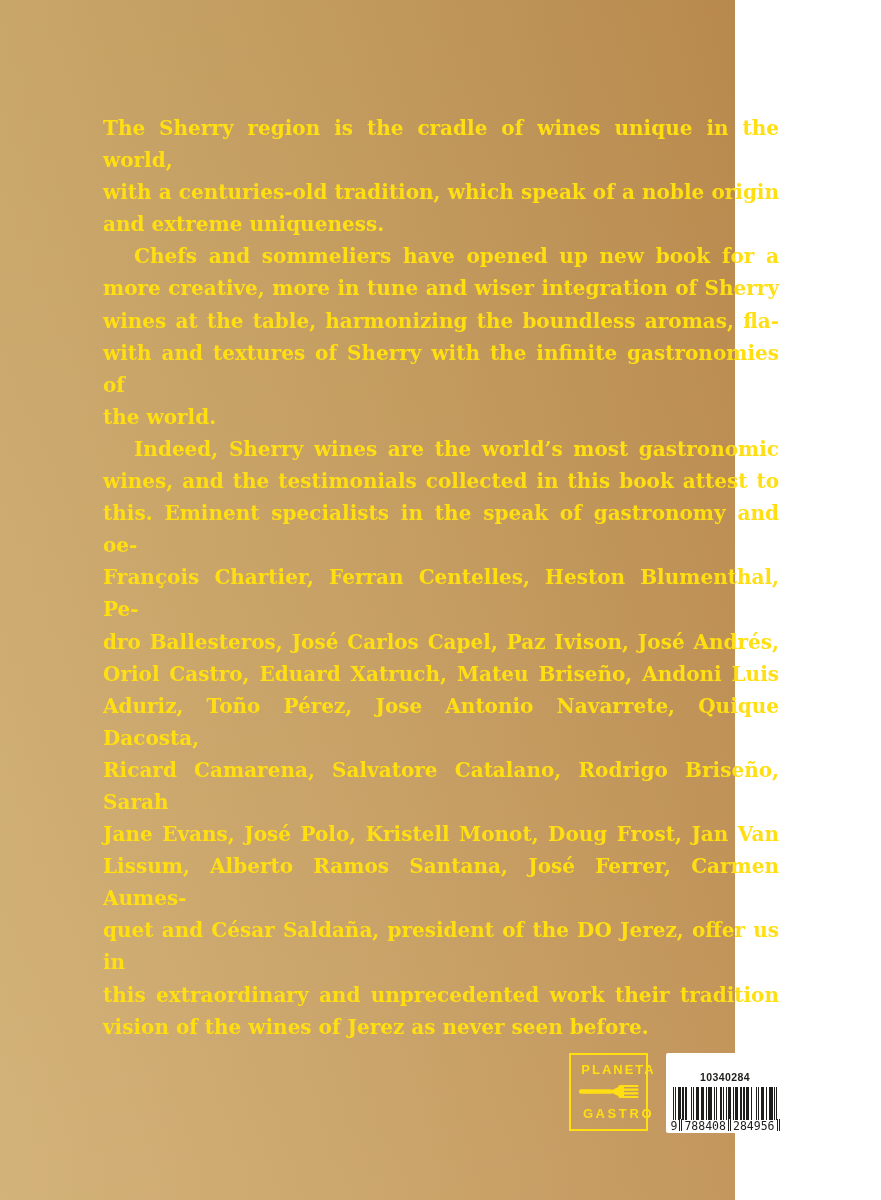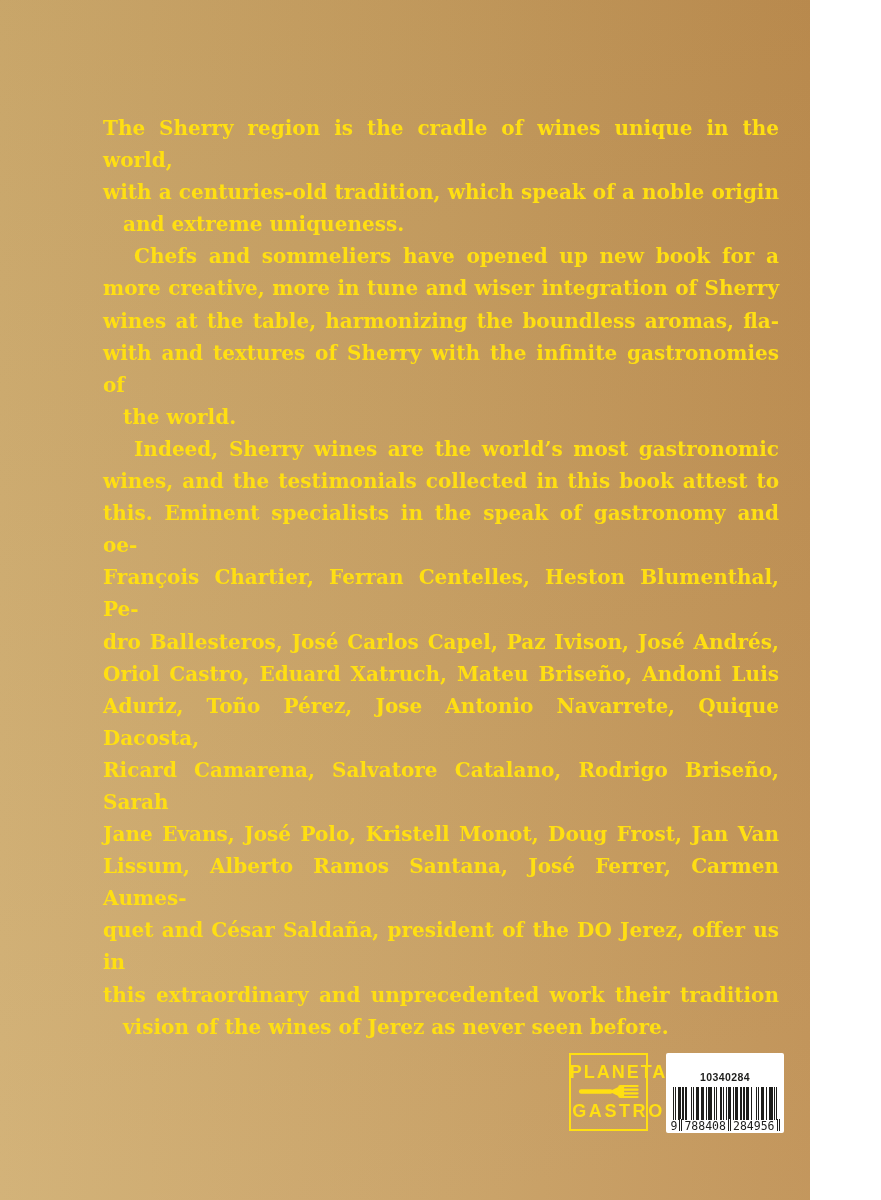--- a/index.html
+++ b/index.html
@@ -1,20 +1,20 @@
 <!DOCTYPE html>
 <html style="--background-left: #D0AD6F; --background-right: #BF8F51; --text-yellow: #FFDF12; --barcode-background: #FFFFFF; --barcode-ink: #1D1D1B;"><head>
 <meta charset="utf-8">
 <style>
   html, body { margin: 0; padding: 0; }
   body { width: 881px; height: 1200px; overflow: hidden; }
 
   .cover {
     position: relative;
-    width: 810px;
+    width: 735px;
     height: 1200px;
     background:
       linear-gradient(to bottom, rgba(60,30,0,0.05) 0%, rgba(255,255,255,0.07) 100%),
       linear-gradient(to right, var(--background-left, #D0AD6F) 0%, #C79E60 55%, var(--background-right, #BF8F51) 100%);
   }
 
   
   .blurb {
     position: absolute;
     left: 103px;
@@ -27,21 +27,20 @@
     color: var(--text-yellow, #FFDF12);
     text-rendering: optimizeLegibility;
   }
   .blurb .line {
     text-align: justify;
     text-align-last: justify;
     white-space: normal;
   }
   .blurb .line.last {
     text-align-last: left;
-    margin-left: 20px;
   }
   .blurb .line.indent {
     padding-left: 31px;
   }
 
   
   .logo {
     position: absolute;
     left: 569px;
     top: 1053px;
@@ -51,21 +50,21 @@
     border: 2px solid var(--text-yellow, #FFDF12);
     display: flex;
     flex-direction: column;
     justify-content: space-between;
     align-items: center;
     padding: 8px 3px 9px 3px;
   }
   .logo-word {
     font-family: "Liberation Sans", sans-serif;
     font-weight: 700;
-    font-size: 18px;
+    font-size: 13px;
     line-height: 1;
     color: var(--text-yellow, #FFDF12);
     letter-spacing: 2px;
     padding-left: 20px; 
     white-space: nowrap;
   }
   .logo-word.bottom { letter-spacing: 2.6px; }
   .fork { display: block; width: 62px; height: 17px; }
 
   

